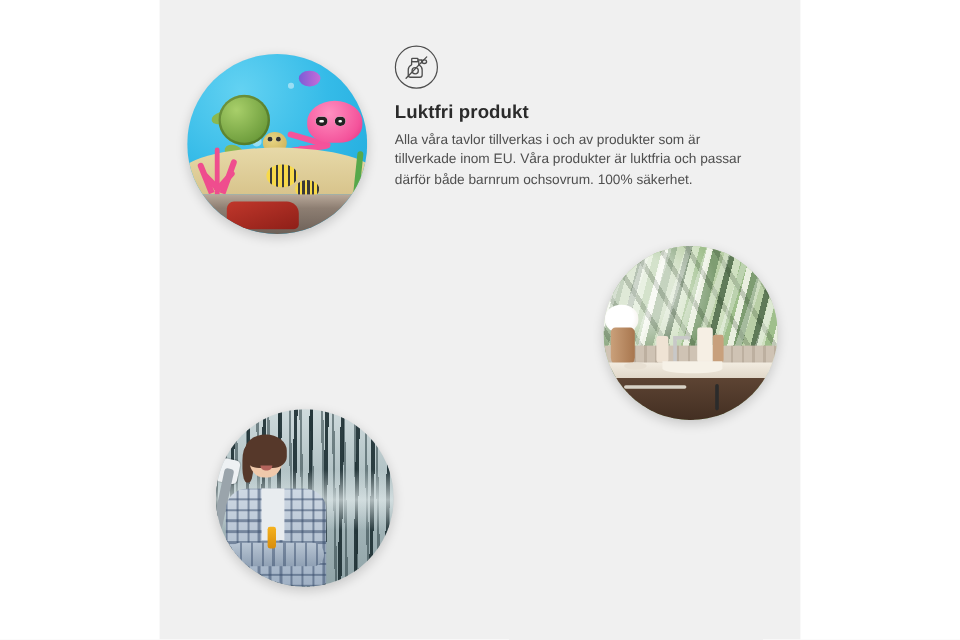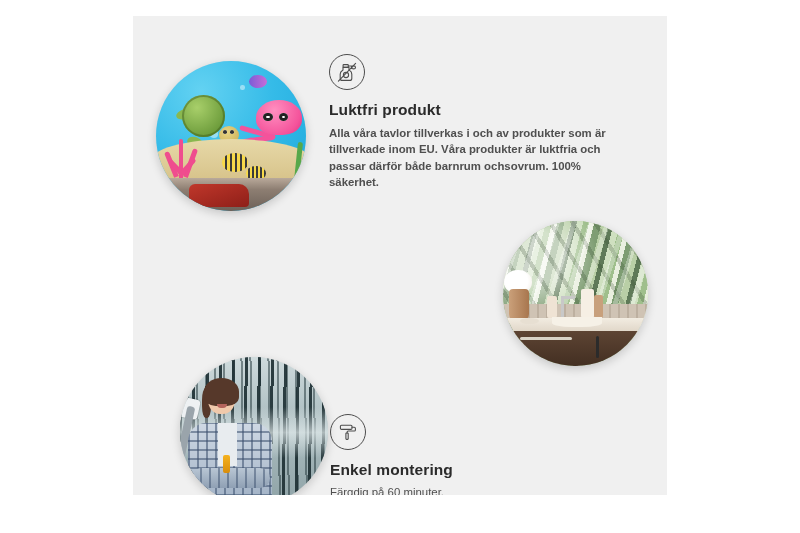--- a/index.html
+++ b/index.html
@@ -9,22 +9,22 @@
     font-family:"Liberation Sans", sans-serif;
     overflow:hidden;
   }
   .page{
     position:relative;
     width:800px;height:533px;
     background:#ffffff;
   }
   .canvas{
     position:absolute;
-    left:133px;top:16px;
-    width:534px;height:479px;
+    left:133px;top:0;
+    width:534px;height:533px;
     background:#f0f0f0;
     overflow:hidden;
   }
 
   
   .photo{
     position:absolute;
     border-radius:50%;
     overflow:hidden;
     box-shadow:0 3px 10px rgba(0,0,0,.18);
@@ -295,21 +295,21 @@
     font-size:15.5px;font-weight:bold;color:#2b2b2b;
     letter-spacing:.1px;margin:0;line-height:1.2;
   }
   .f-desc{
     font-size:11.4px;color:#4f4f4f;line-height:1.45;margin:0;
   }
 
   
   #feature-odourless{left:196px;top:38px;width:300px;}
   #feature-odourless .f-title{margin-top:11px;}
-  #feature-odourless .f-desc{margin-top:5px;width:292px;font-weight:bold;}
+  #feature-odourless .f-desc{margin-top:5px;width:292px;}
 
   
   #feature-waterproof{left:20px;top:232px;width:320px;text-align:right;}
   #feature-waterproof .icon-ring{margin-left:auto;margin-right:4px;}
   #feature-waterproof .f-title{margin-top:10px;}
   #feature-waterproof .f-desc{margin-top:4px;}
 
   
   #feature-assembly{left:197px;top:398px;width:280px;}
   #feature-assembly .f-title{margin-top:11px;}
@@ -396,26 +396,15 @@
         <div class="w-hair"></div>
         <div class="w-smile"></div>
         <div class="w-body">
           <div class="w-shirt-inner"></div>
         </div>
         <div class="w-arms"></div>
         <div class="w-tool"></div>
       </div>
     </div>
 
-    <div class="feature" id="feature-assembly">
-      <div class="icon-ring">
-        <svg width="24" height="24" viewBox="0 0 24 24" fill="none" stroke="#4d4d4d" stroke-width="1.1" stroke-linecap="round" stroke-linejoin="round">
-          <rect x="4.4" y="5.2" width="11.6" height="4.2" rx="1.1"></rect>
-          <path d="M16 7.3h2.3a1.1 1.1 0 0 1 1.1 1.1v1.5a1.1 1.1 0 0 1-1.1 1.1h-6.1a1.1 1.1 0 0 0-1.1 1.1v1"></path>
-          <rect x="9.9" y="13" width="2.3" height="6.4" rx=".6"></rect>
-        </svg>
-      </div>
-      <p class="f-title">Enkel montering</p>
-      <p class="f-desc">Färgdig på 60 minuter.</p>
-    </div>
 
   </div>
 </div>
 
 </body></html>

